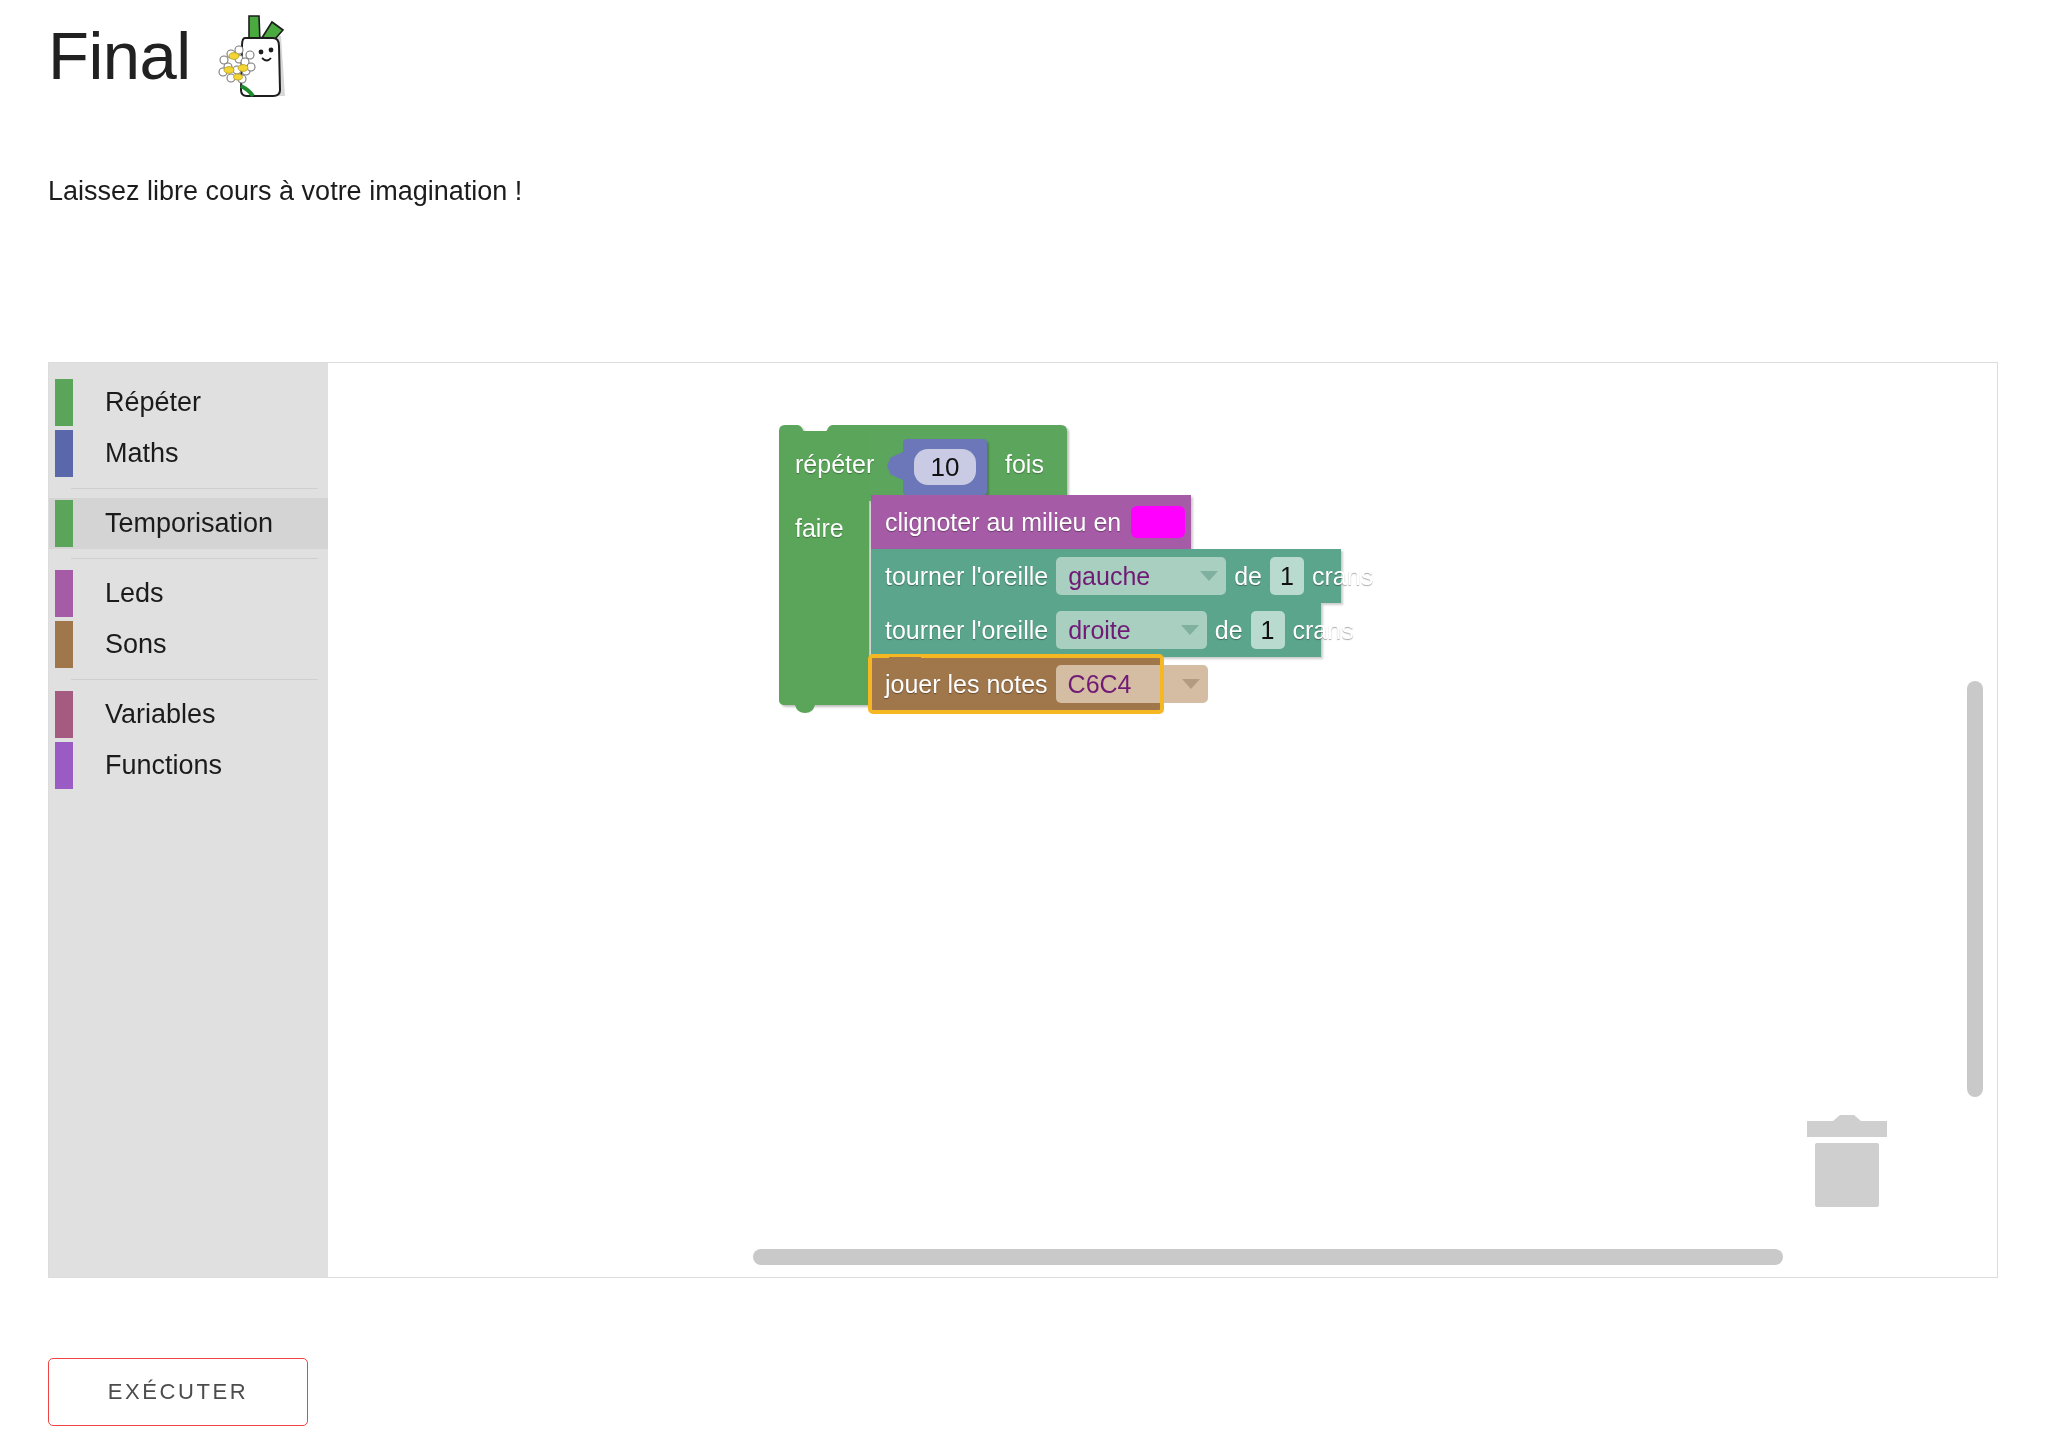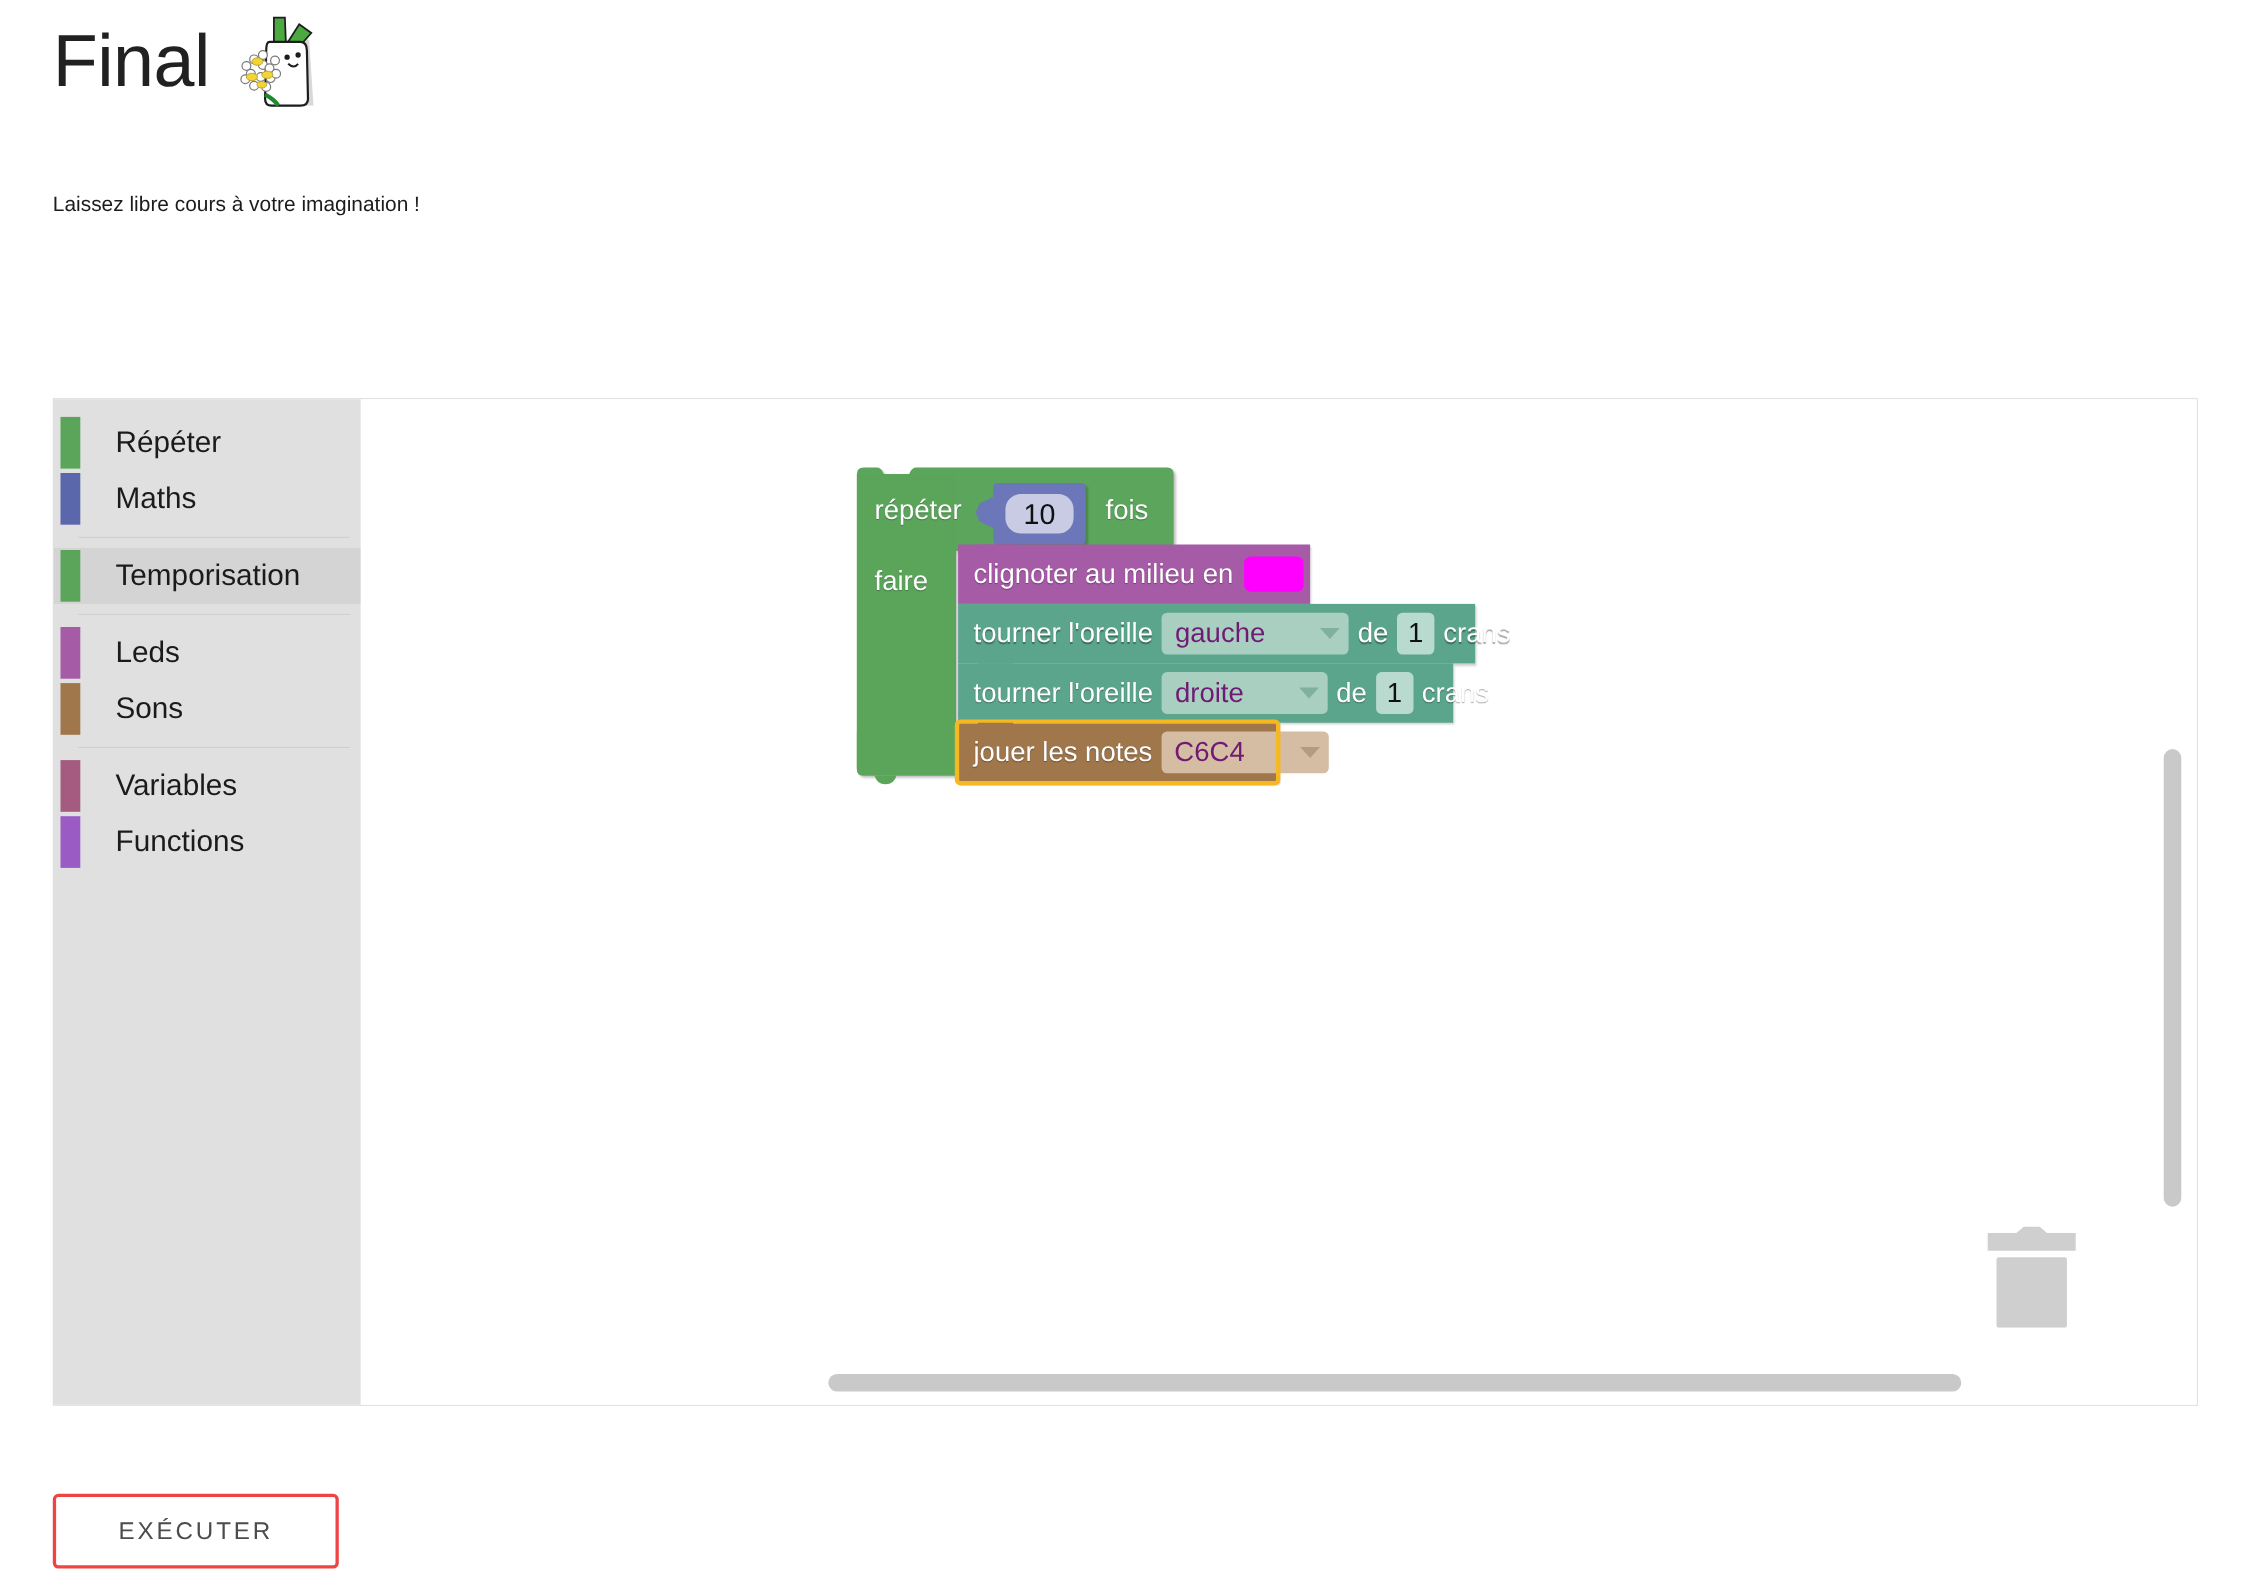--- a/index.html
+++ b/index.html
@@ -19,21 +19,21 @@
     font-weight: 400;
     color: #212121;
     line-height: 1.05;
     letter-spacing: -0.5px;
   }
   #logo { width: 82px; height: 92px; display: block; margin-top: 4px; }
   #subtitle {
     position: absolute;
     left: 48px;
     top: 176px;
-    font-size: 19px;
+    font-size: 27px;
     color: #1c1c1c;
     font-weight: 400;
   }
 
   
   #editor {
     position: absolute;
     left: 48px;
     top: 362px;
     width: 1950px;
@@ -252,21 +252,21 @@
     cursor: pointer;
   }
 
   
   #run-button {
     position: absolute;
     left: 48px;
     top: 1358px;
     width: 260px;
     height: 68px;
-    border: 3px solid #ef4444;
+    border: 1px solid #ef4444;
     border-radius: 5px;
     background: #ffffff;
     color: #4c4c4c;
     font-size: 22px;
     letter-spacing: 2.6px;
     font-family: "Liberation Sans", sans-serif;
     cursor: pointer;
   }
 </style>
 </head>

